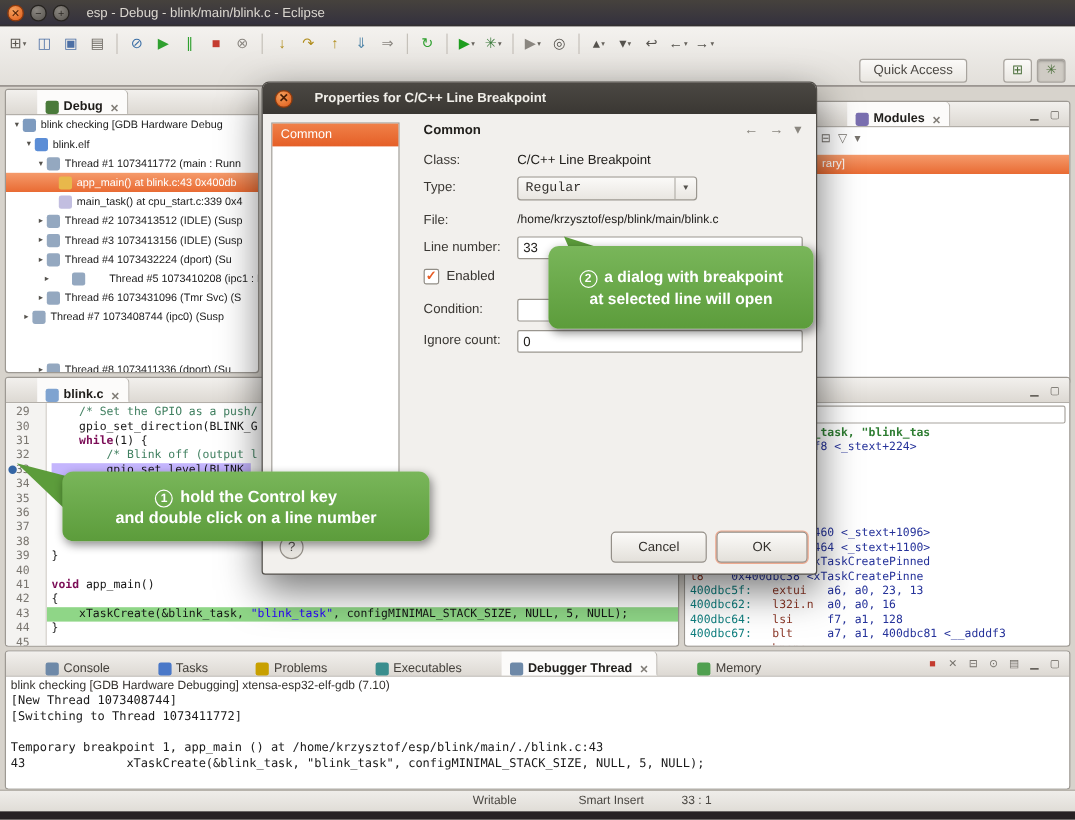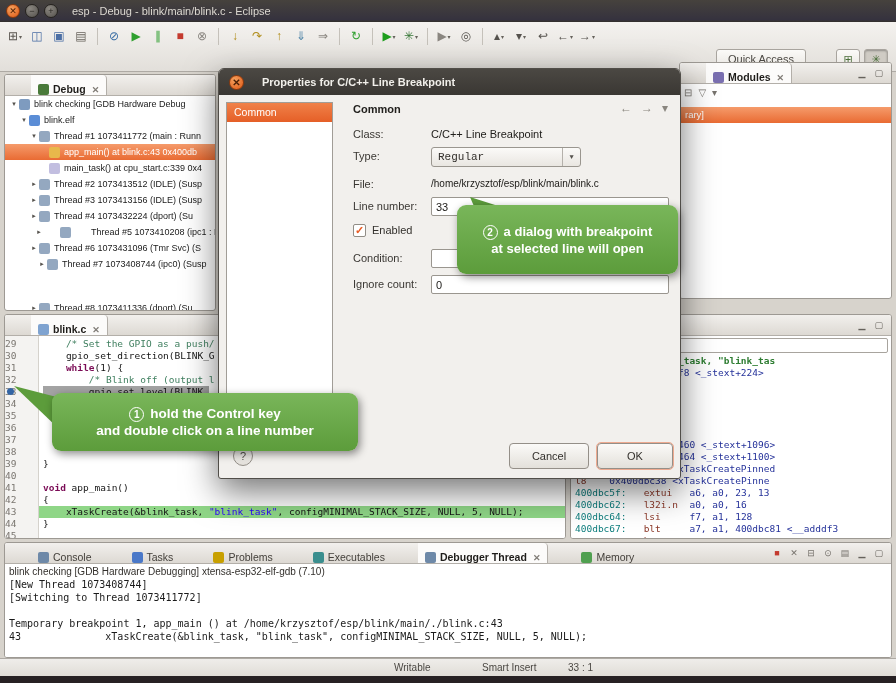--- a/index.html
+++ b/index.html
@@ -55,27 +55,27 @@
   .texp { width:10px; font-size:7px; color:#55524D; text-align:center; flex:none; }
   .trow.sel .texp { color:#FFF; }
   .tico { width:11px; height:11px; border-radius:2px; margin-right:4px; flex:none; }
   .ic-launch { background:#7E9BBF; } .ic-program { background:#5B8DD6; } .ic-thread { background:#94A8C0; }
   .ic-frame-current { background:#E8B84B; } .ic-frame { background:#C2BEE0; } .ic-gdb { background:#5C5954; }
 
   
   .editor-body { position:absolute; top:21px; left:0; right:0; bottom:0; display:flex;
     font-family:"DejaVu Sans Mono",monospace; font-size:9.5px; background:#FFF; }
   .gutter { width:34px; background:#F4F3F1; border-right:1px solid #D5D2CC; color:#7A7670;
-    text-align:left; flex:none; padding-top:2px; }
+    text-align:center; flex:none; padding-top:2px; }
   .gut-row { height:12px; line-height:12px; padding-right:5px; position:relative; }
   .bp-dot { position:absolute; left:2px; top:2px; width:7px; height:7px; border-radius:50%; background:#3465A4; }
   .code { flex:1; padding-top:2px; overflow:hidden; }
   .code-row { height:12px; line-height:12px; white-space:pre; padding-left:4px; }
   .code-row.hl { background:#8FD687; }
-  .code-row.sel .lt { background:#a3a3a3;margin-top:32px; }
+  .code-row.sel .lt { background:#c4b5fd;margin-top:32px; }
   .tk-p { color:#141414; } .tk-k { color:#7B0C56; font-weight:bold; } .tk-c { color:#3F7F5F; } .tk-s { color:#2A00FF; }
 
   
   .da-body { position:absolute; top:21px; left:0; right:0; bottom:0; background:#FFF;
     font-family:"DejaVu Sans Mono",monospace; font-size:9.5px; overflow:hidden; }
   .loc-box { height:15px; margin:2px 3px; border:1px solid #A8A49E; background:#FFF; color:#8E8A84;
     font-size:9.5px; line-height:13px; padding-left:4px; border-radius:2px; }
   .da-row { height:12px; line-height:12px; white-space:pre; padding-left:4px; }
   .tk-addr { color:#0E7E7E; } .tk-mn { color:#8B3626; } .tk-op { color:#25329A; }
   .tk-src { color:#2E7D32; font-weight:bold; }
@@ -246,39 +246,39 @@
       <div class="trow" style="padding-left: 29px; gap: 16px;">
         <span class="texp">▸</span>
         <span class="tico ic-thread"></span>
         <span>Thread #5 1073410208 (ipc1 : Runni</span>
       </div>
       <div class="trow" style="padding-left: 24px;">
         <span class="texp">▸</span>
         <span class="tico ic-thread"></span>
         <span>Thread #6 1073431096 (Tmr Svc) (S</span>
       </div>
-      <div class="trow" style="padding-left: 32px;">
+      <div class="trow" style="padding-left: 12px;">
         <span class="texp">▸</span>
         <span class="tico ic-thread"></span>
         <span>Thread #7 1073408744 (ipc0) (Susp</span>
       </div>
       <div class="trow" style="padding-left: 24px; margin-top: 28px;">
         <span class="texp">▸</span>
         <span class="tico ic-thread"></span>
         <span>Thread #8 1073411336 (dport) (Su</span>
       </div>
       <div class="trow" style="padding-left: 14px;">
         <span class="texp"></span>
         <span class="tico ic-gdb"></span>
         <span>xtensa-esp32-elf-gdb (7.10)</span>
       </div>
     </div>
 </div>
 
-<div class="panel" style="left:679px; top:62px; width:213px; height:237px;">
+<div class="panel" style="left:679px; top:84px; width:213px; height:237px;">
   <div class="tabrow">
     <div class="tab sel">
       <span class="tab-ic tic-modules"></span>
       <span>Modules</span>
       <span class="tab-close">✕</span>
     </div>
     <div class="panel-btns">
       <span class="pbtn-ic">▁</span>
       <span class="pbtn-ic">▢</span>
     </div>

